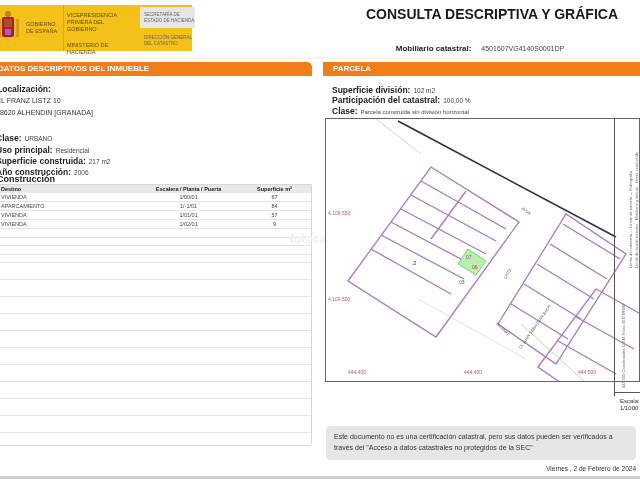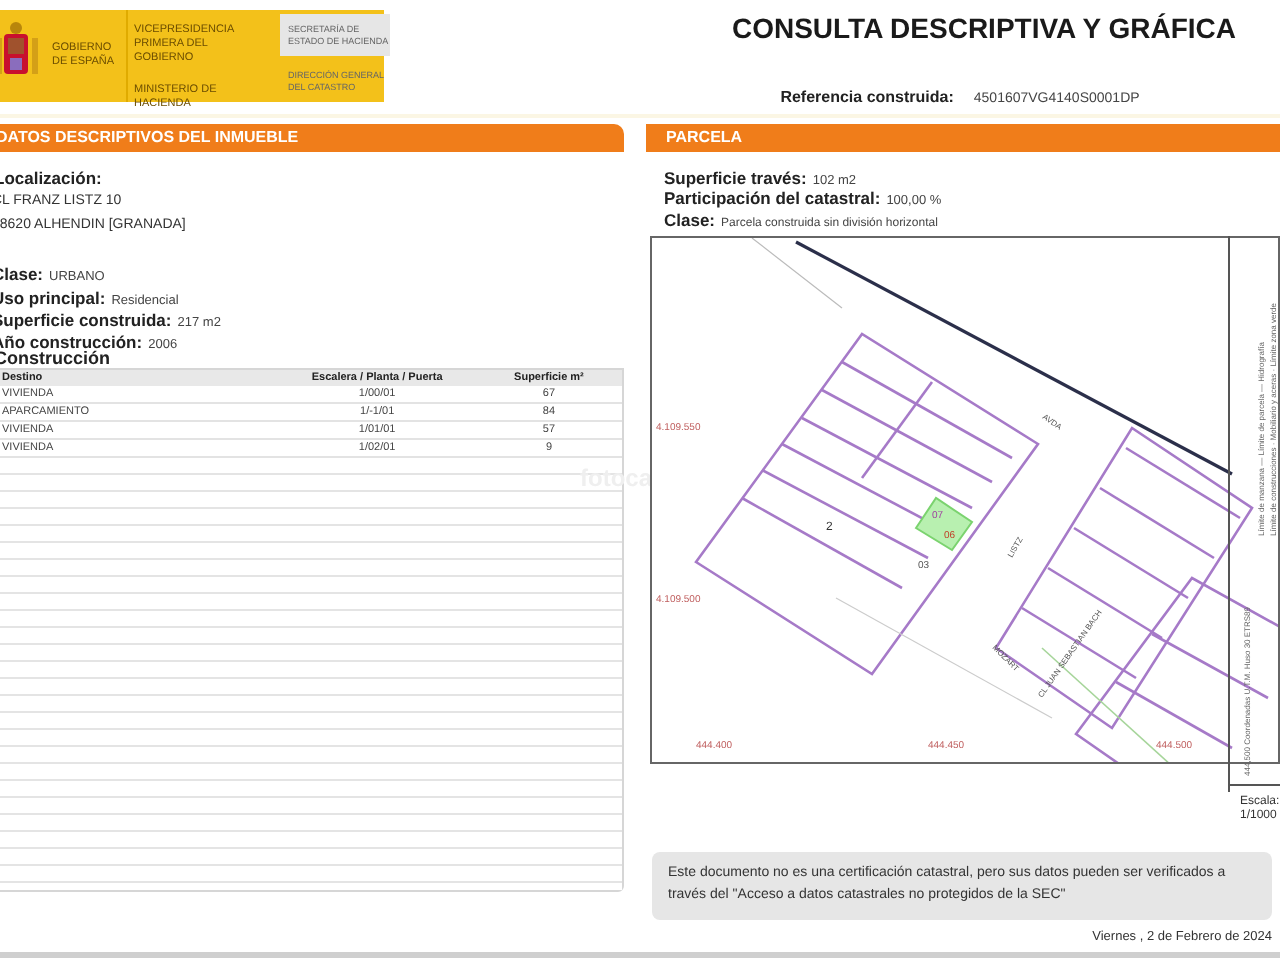--- a/index.html
+++ b/index.html
@@ -62,21 +62,21 @@
     <div style="margin-top:9px">MINISTERIO DE HACIENDA</div>
   </div>
 </div>
 <div class="abs grey">SECRETARÍA DE ESTADO DE HACIENDA</div>
 <div class="abs dg" style="width:54px">DIRECCIÓN GENERAL DEL CATASTRO</div>
 
 <div class="abs title">
   <div>CONSULTA DESCRIPTIVA Y GRÁFICA</div>
 </div>
 <div class="abs refc">
-  <b>Referencia construida:</b><span>4501607VG4140S0001DP</span>
+  <b>Mobiliario catastral:</b><span>4501607VG4140S0001DP</span>
 </div>
 <div class="abs hdrline"></div>
 
 <div class="abs bar bar1">DATOS DESCRIPTIVOS DEL INMUEBLE</div>
 
 <div class="abs lbl" style="left:-3px;top:84px;">Localización:</div>
 <div class="abs line" style="top:97px;">CL FRANZ LISTZ 10</div>
 <div class="abs line" style="top:109px;">18620 ALHENDIN [GRANADA]</div>
 
 <div class="abs" style="left:-4px;top:127px;">
@@ -119,21 +119,21 @@
     <div class="c2">1/02/01</div>
     <div class="c3">9</div>
   </div>
   <div style="height:216px;background:repeating-linear-gradient(to bottom,#fff 0,#fff 7.5px,#e4e4e4 7.5px,#e4e4e4 8.5px);"></div>
 </div>
 
 <div class="abs wm">fotocasa</div>
 
 <div class="abs bar bar2">PARCELA</div>
 <div class="abs" style="left:332px;top:79px;">
-  <span class="lbl">Superficie través:</span><span class="val">102 m2</span>
+  <span class="lbl">Superficie división:</span><span class="val">102 m2</span>
 </div>
 <div class="abs" style="left:332px;top:89px;">
   <span class="lbl">Participación del catastral:</span><span class="val">100,00 %</span>
 </div>
 <div class="abs" style="left:332px;top:100px;">
   <span class="lbl">Clase:</span><span class="val" style="font-size:6px">Parcela construida sin división horizontal</span>
 </div>
 
 <div class="abs map">
   <svg width="315" height="264" viewBox="0 0 315 264">

